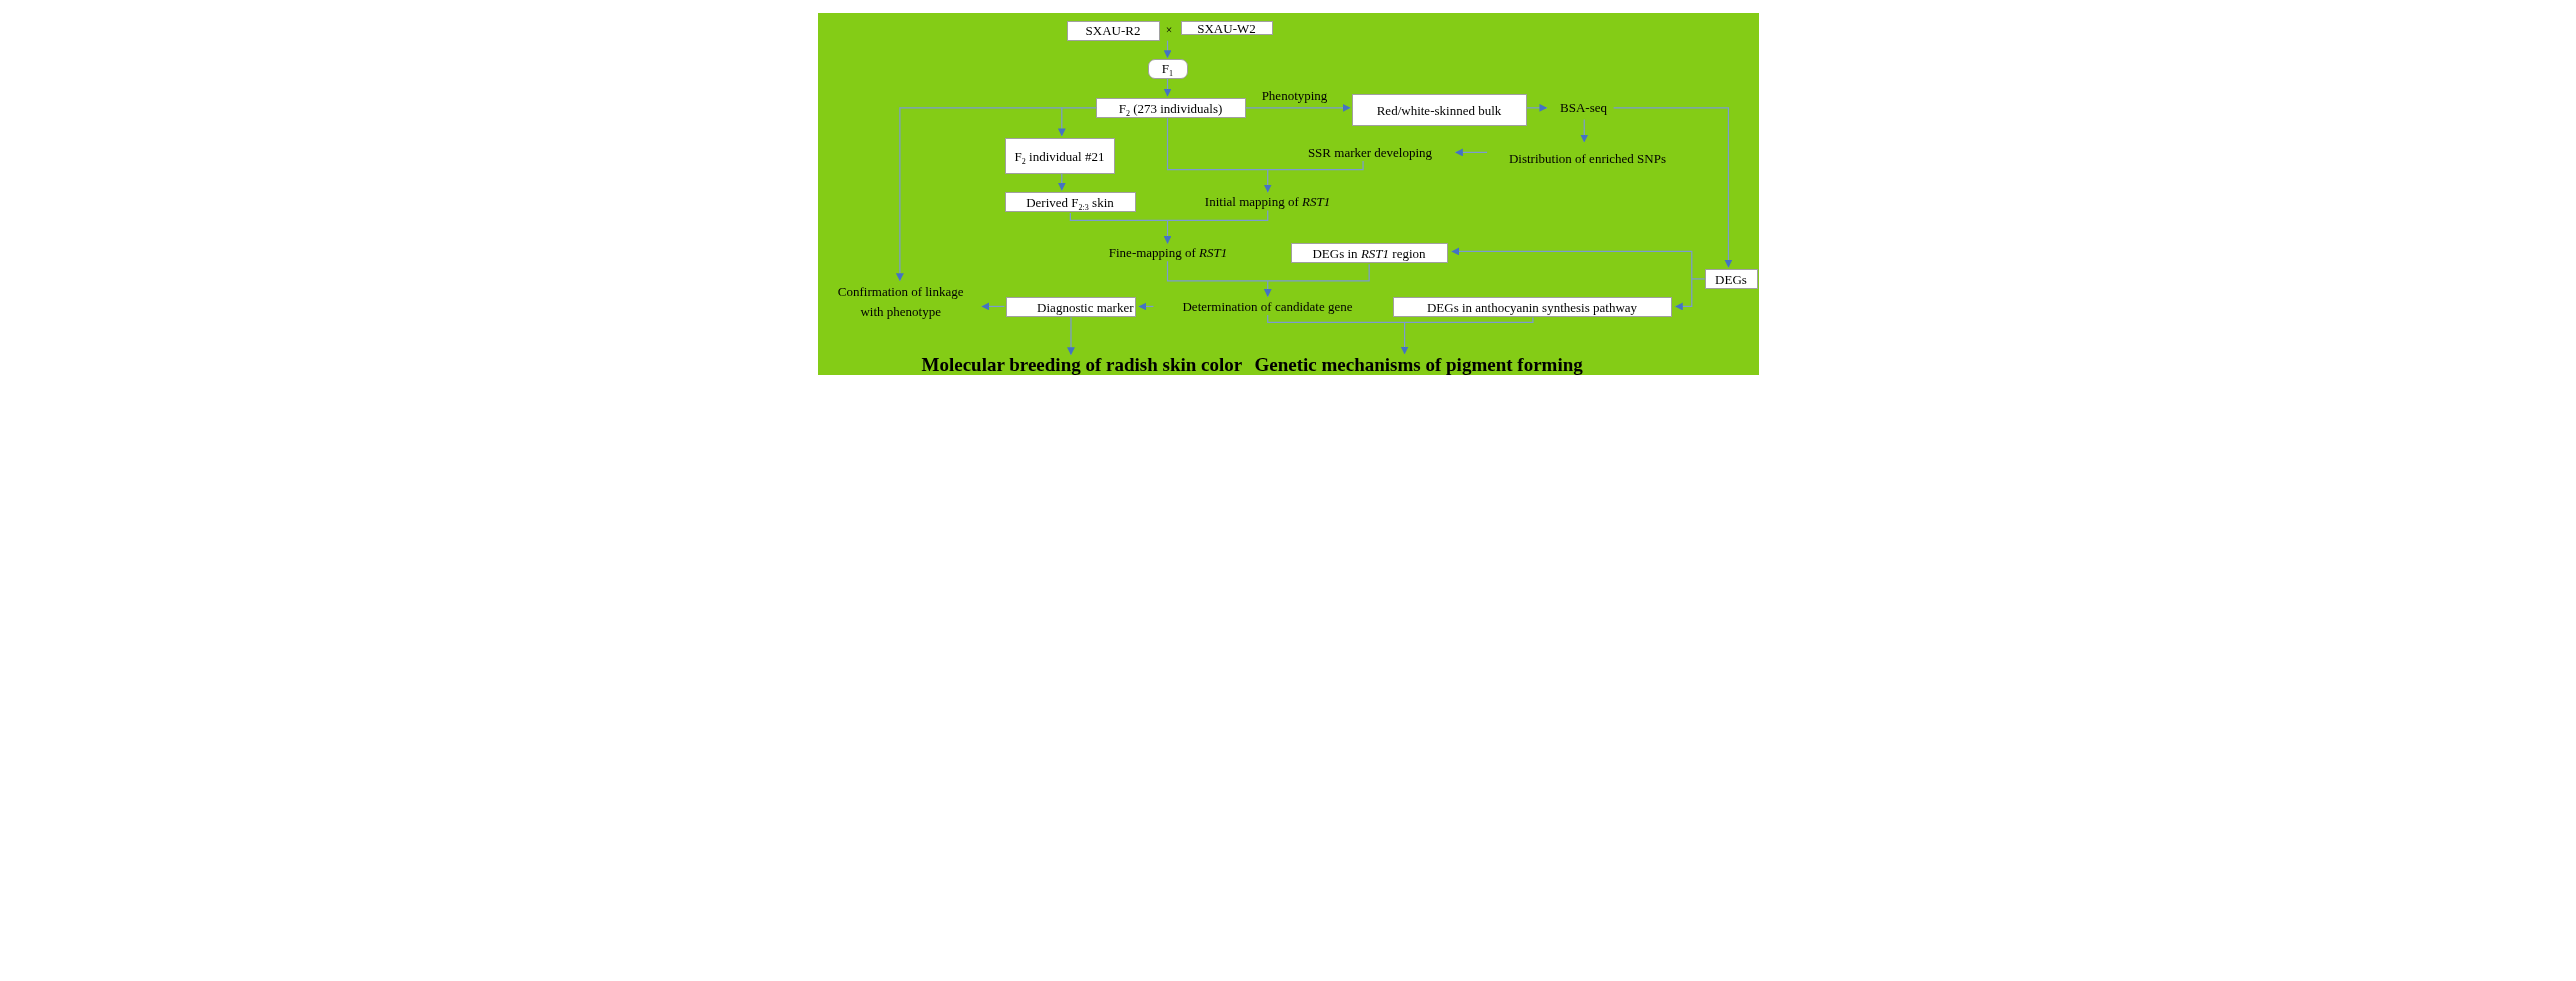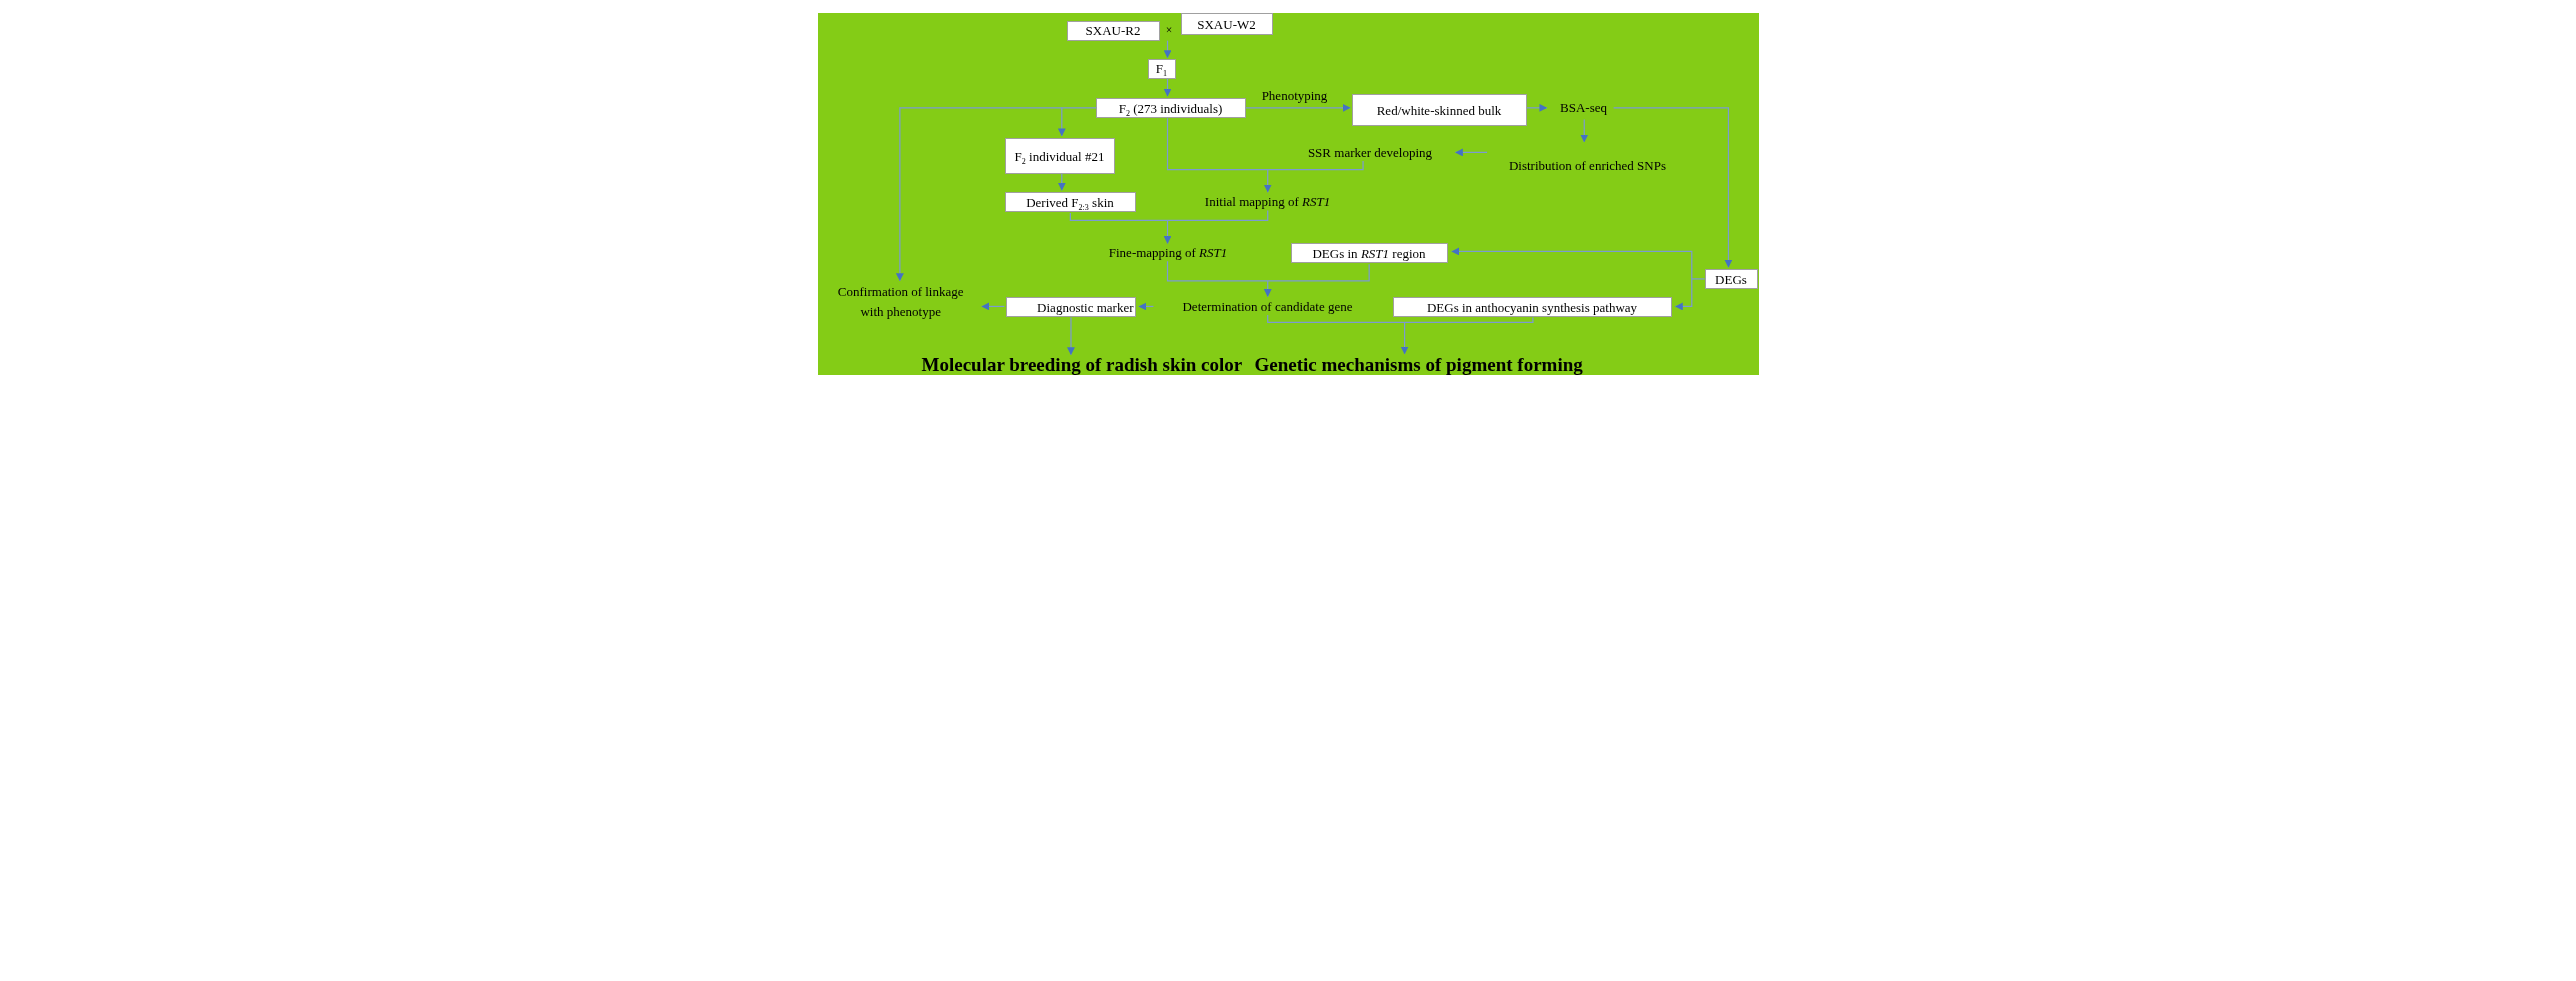--- a/index.html
+++ b/index.html
@@ -77,25 +77,25 @@
       <path d="M1430,435 V480 H1403" marker-end="url(#ah)"></path>
     </g>
   </svg>
 
   <div class="box" style="left:249px;top:8px;width:93px;height:19.6px;">
     <span>SXAU-R2</span>
   </div>
 
   <div class="cross" style="left:343px;top:11.6px;width:17px;">×</div>
 
-  <div class="box" style="left:363px;top:0;width:92px;height:22px;text-align:right;">
+  <div class="box" style="left:363px;top:8px;width:92px;height:14px;text-align:right;">
     <span>SXAU-W2</span>
   </div>
 
-  <div class="box" style="left:330px;top:46px;width:28px;height:19.6px;">
+  <div class="box" style="left:330px;top:46px;width:40px;height:19.6px;border-radius:7px;">
     <span><span>F</span><sub>1</sub></span>
   </div>
 
   <div class="box" style="left:278px;top:85px;width:150px;height:20px;justify-content:center;">
     <span><span>F</span><sub>2</sub><span> (273 individuals)</span></span>
   </div>
 
   <div class="txt" style="left:431px;top:76px;width:92px;">Phenotyping</div>
 
   <div class="box" style="left:534px;top:81px;width:175px;height:32px;">
@@ -103,21 +103,21 @@
   </div>
 
   <div class="txt" style="left:731px;top:88px;width:70px;">BSA-seq</div>
 
   <div class="box" style="left:187px;top:125px;width:110px;height:36px;">
     <span><span>F</span><sub>2</sub><span> individual #21</span></span>
   </div>
 
   <div class="txt" style="left:467px;top:133px;width:171px;">SSR marker developing</div>
 
-  <div class="txt" style="left:666px;top:146px;width:208px;">Distribution of enriched SNPs</div>
+  <div class="txt" style="left:666px;top:139px;width:208px;">Distribution of enriched SNPs</div>
 
   <div class="box" style="left:187px;top:179px;width:131px;height:20px;">
     <span><span>Derived F</span><sub>2:3</sub><span> skin</span></span>
   </div>
 
   <div class="txt" style="left:367px;top:182px;width:166px;"><span>Initial mapping of </span><span class="gene">RST1</span></div>
 
   <div class="txt" style="left:273px;top:233px;width:155px;"><span>Fine-mapping of </span><span class="gene">RST1</span></div>
 
   <div class="box" style="left:473px;top:230px;width:157px;height:20px;text-align:right;">

